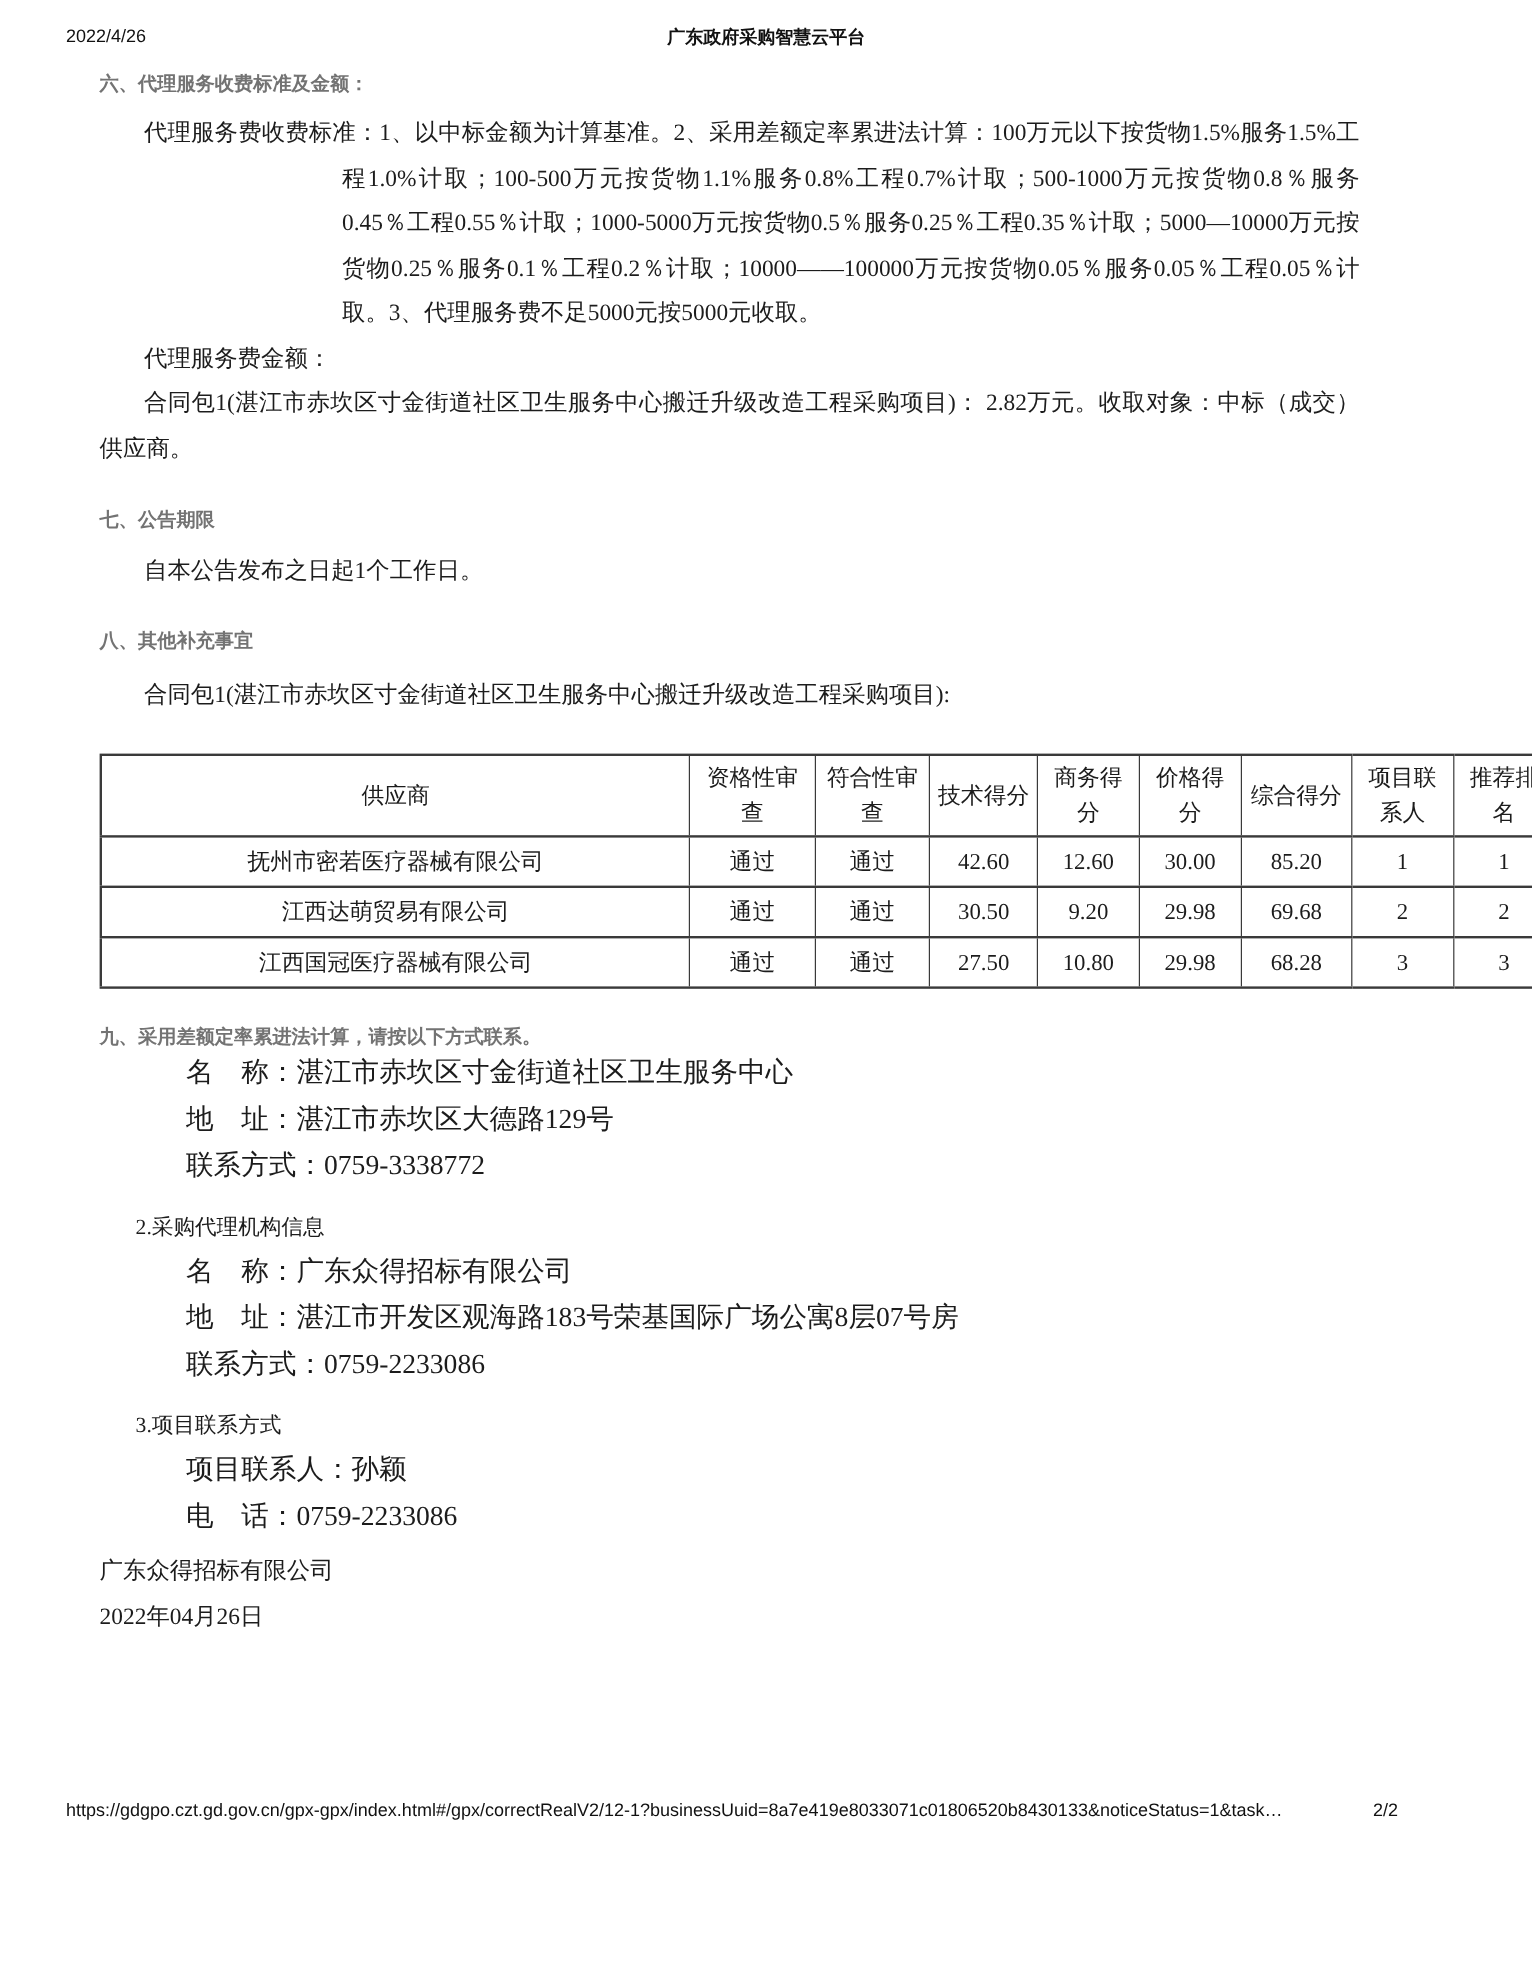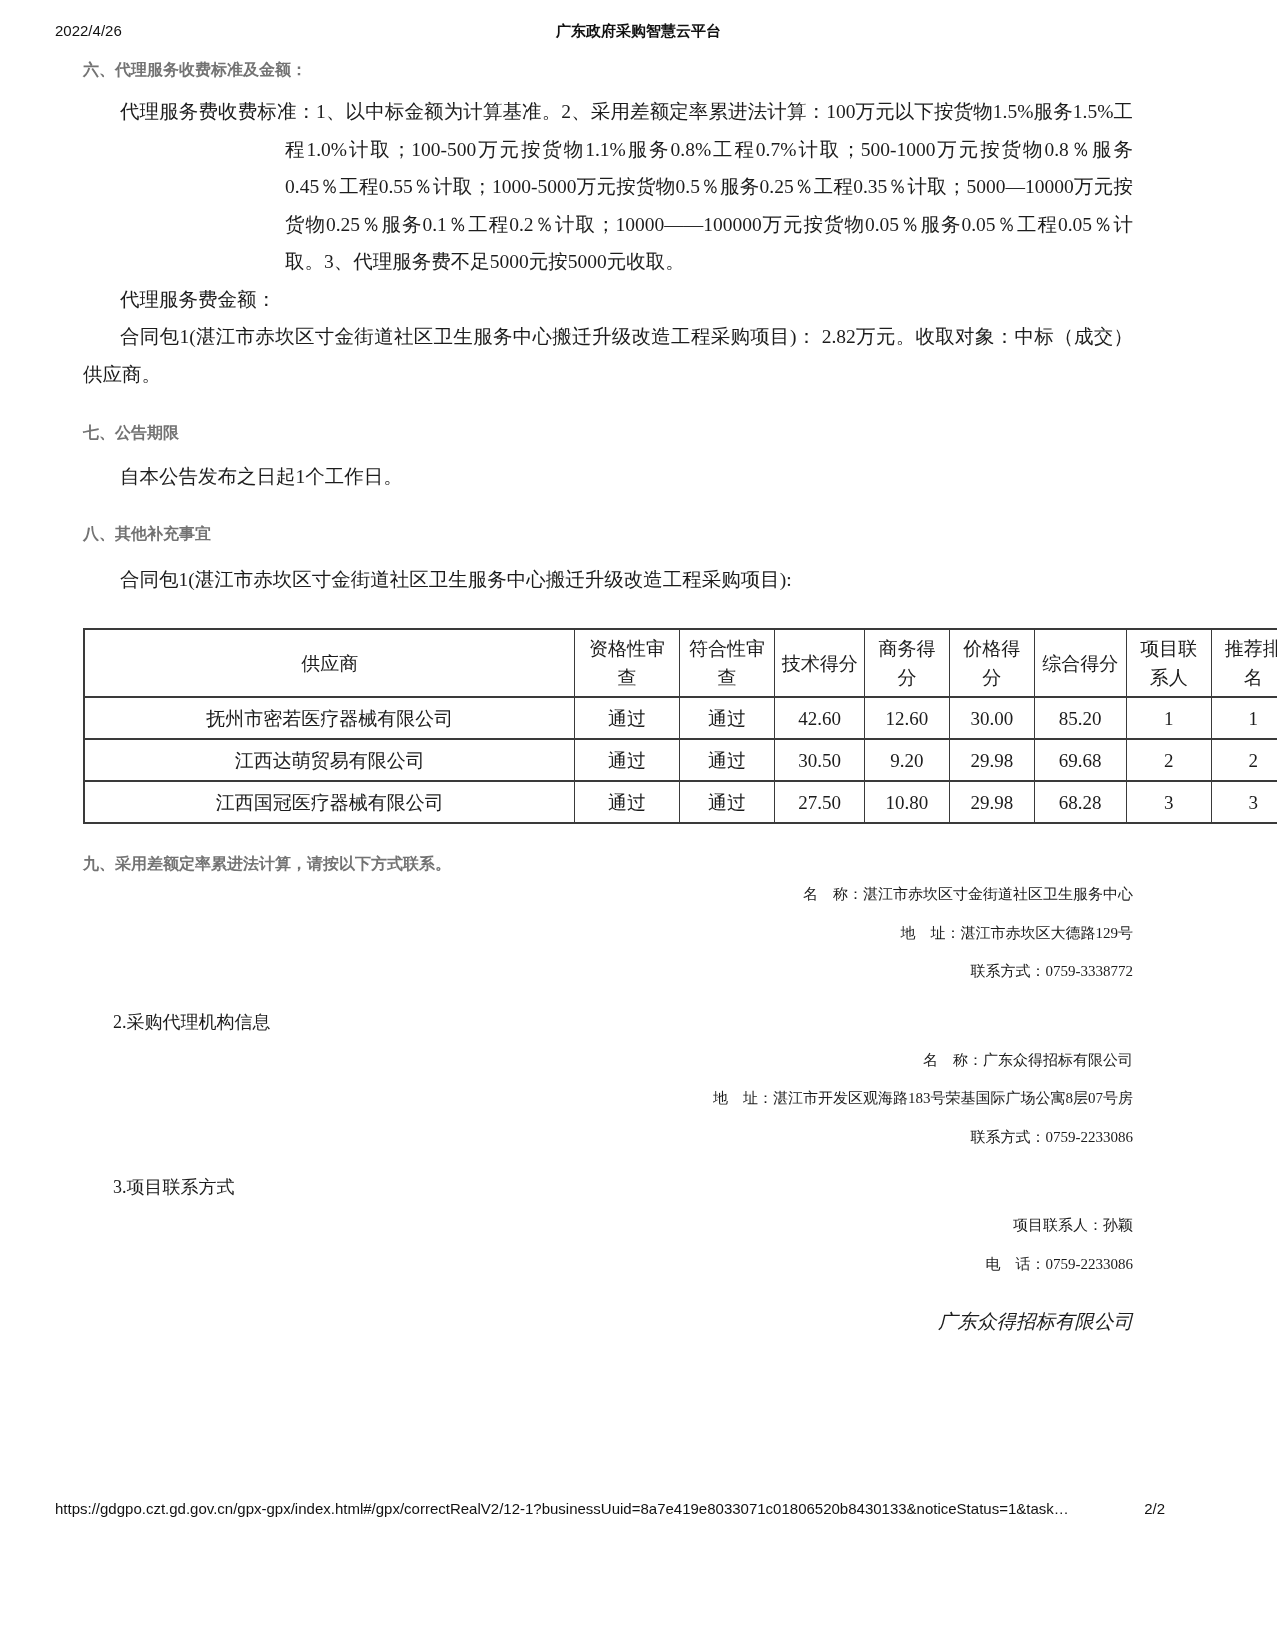--- a/index.html
+++ b/index.html
@@ -32,23 +32,23 @@
     border-left:1px solid #3a3a3a;border-right:1px solid #3a3a3a;
     border-top:2px solid #3a3a3a;border-bottom:2px solid #3a3a3a;
     font-size:19px;font-weight:normal;text-align:center;vertical-align:middle;
     padding:4px 6px;line-height:29px;color:#1c1c1c;background:#fff;
   }
   table.eval{border:2px solid #3a3a3a;}
   table.eval th{height:58px;}
   table.eval td{height:32px;}
   
   .sub-heading{font-size:18px;margin:0;margin-top:12px;margin-left:30px;line-height:38px;}
-  .detail{font-size:15px;margin:0;margin-left:72px;line-height:38.5px;text-align:right;}
+  .detail{font-size:23px;margin:0;margin-left:72px;line-height:38.5px;}
   
-  .signature{margin-top:20px;text-align:right;font-size:19.5px;line-height:38px;font-style:italic;}
+  .signature{margin-top:8px;font-size:19.5px;line-height:38px;}
   
   .print-footer{
     position:absolute;left:55px;top:1500px;width:1110px;display:flex;
     justify-content:space-between;align-items:flex-start;
     font:15px "Liberation Sans","DejaVu Sans",sans-serif;color:#111;
   }
   .footer-url{white-space:nowrap;overflow:hidden;max-width:1060px;}
   .page-num{margin-left:18px;}
 </style>
 </head>
@@ -144,20 +144,21 @@
   <p class="detail">名　称：广东众得招标有限公司</p>
   <p class="detail">地　址：湛江市开发区观海路183号荣基国际广场公寓8层07号房</p>
   <p class="detail">联系方式：0759-2233086</p>
 
   <p class="body-text sub-heading">3.项目联系方式</p>
   <p class="detail">项目联系人：孙颖</p>
   <p class="detail">电　话：0759-2233086</p>
 
   <div class="signature">
     <div>广东众得招标有限公司</div>
+    <div>2022年04月26日</div>
   </div>
 
 </div>
 
 <div class="print-footer">
   <span class="footer-url">https://gdgpo.czt.gd.gov.cn/gpx-gpx/index.html#/gpx/correctRealV2/12-1?businessUuid=8a7e419e8033071c01806520b8430133&amp;noticeStatus=1&amp;task…</span>
   <span class="page-num">2/2</span>
 </div>
 
 </body></html>

